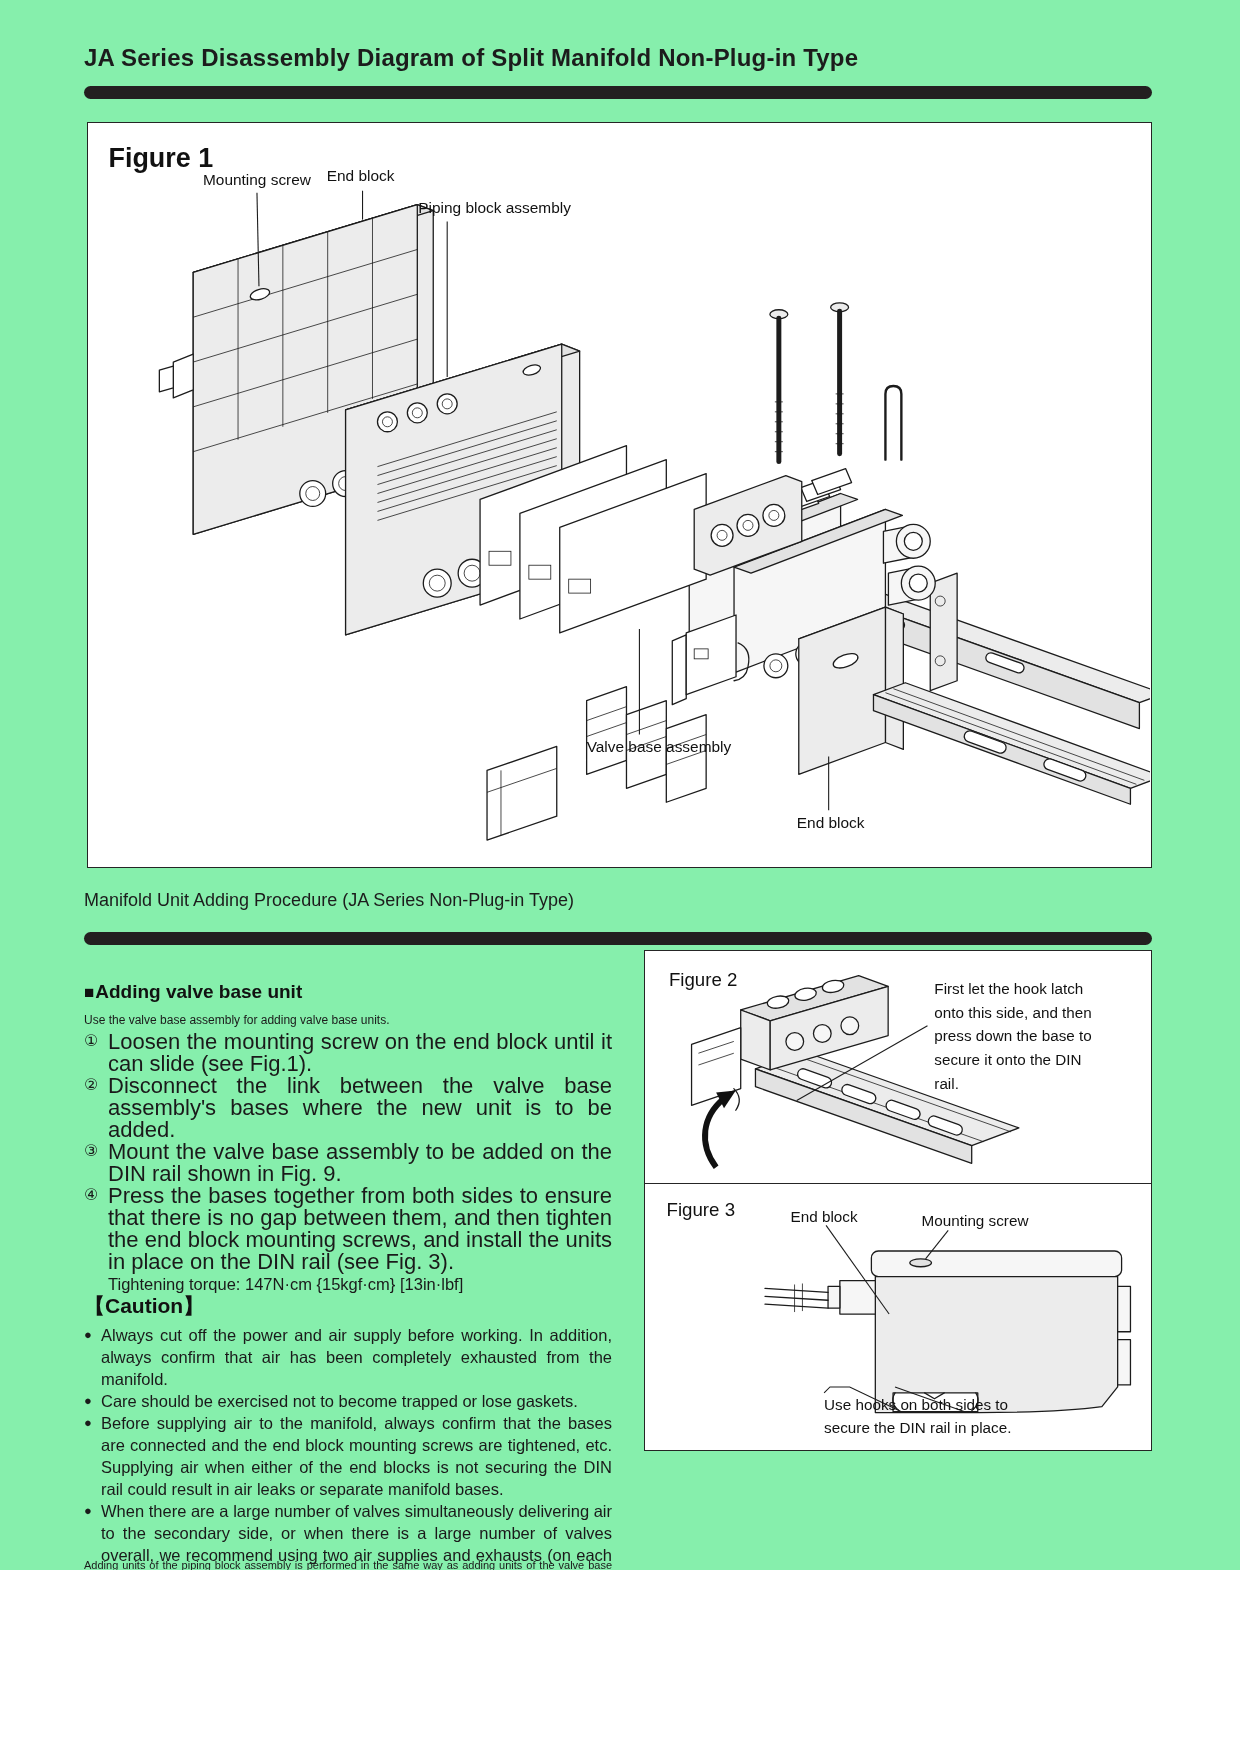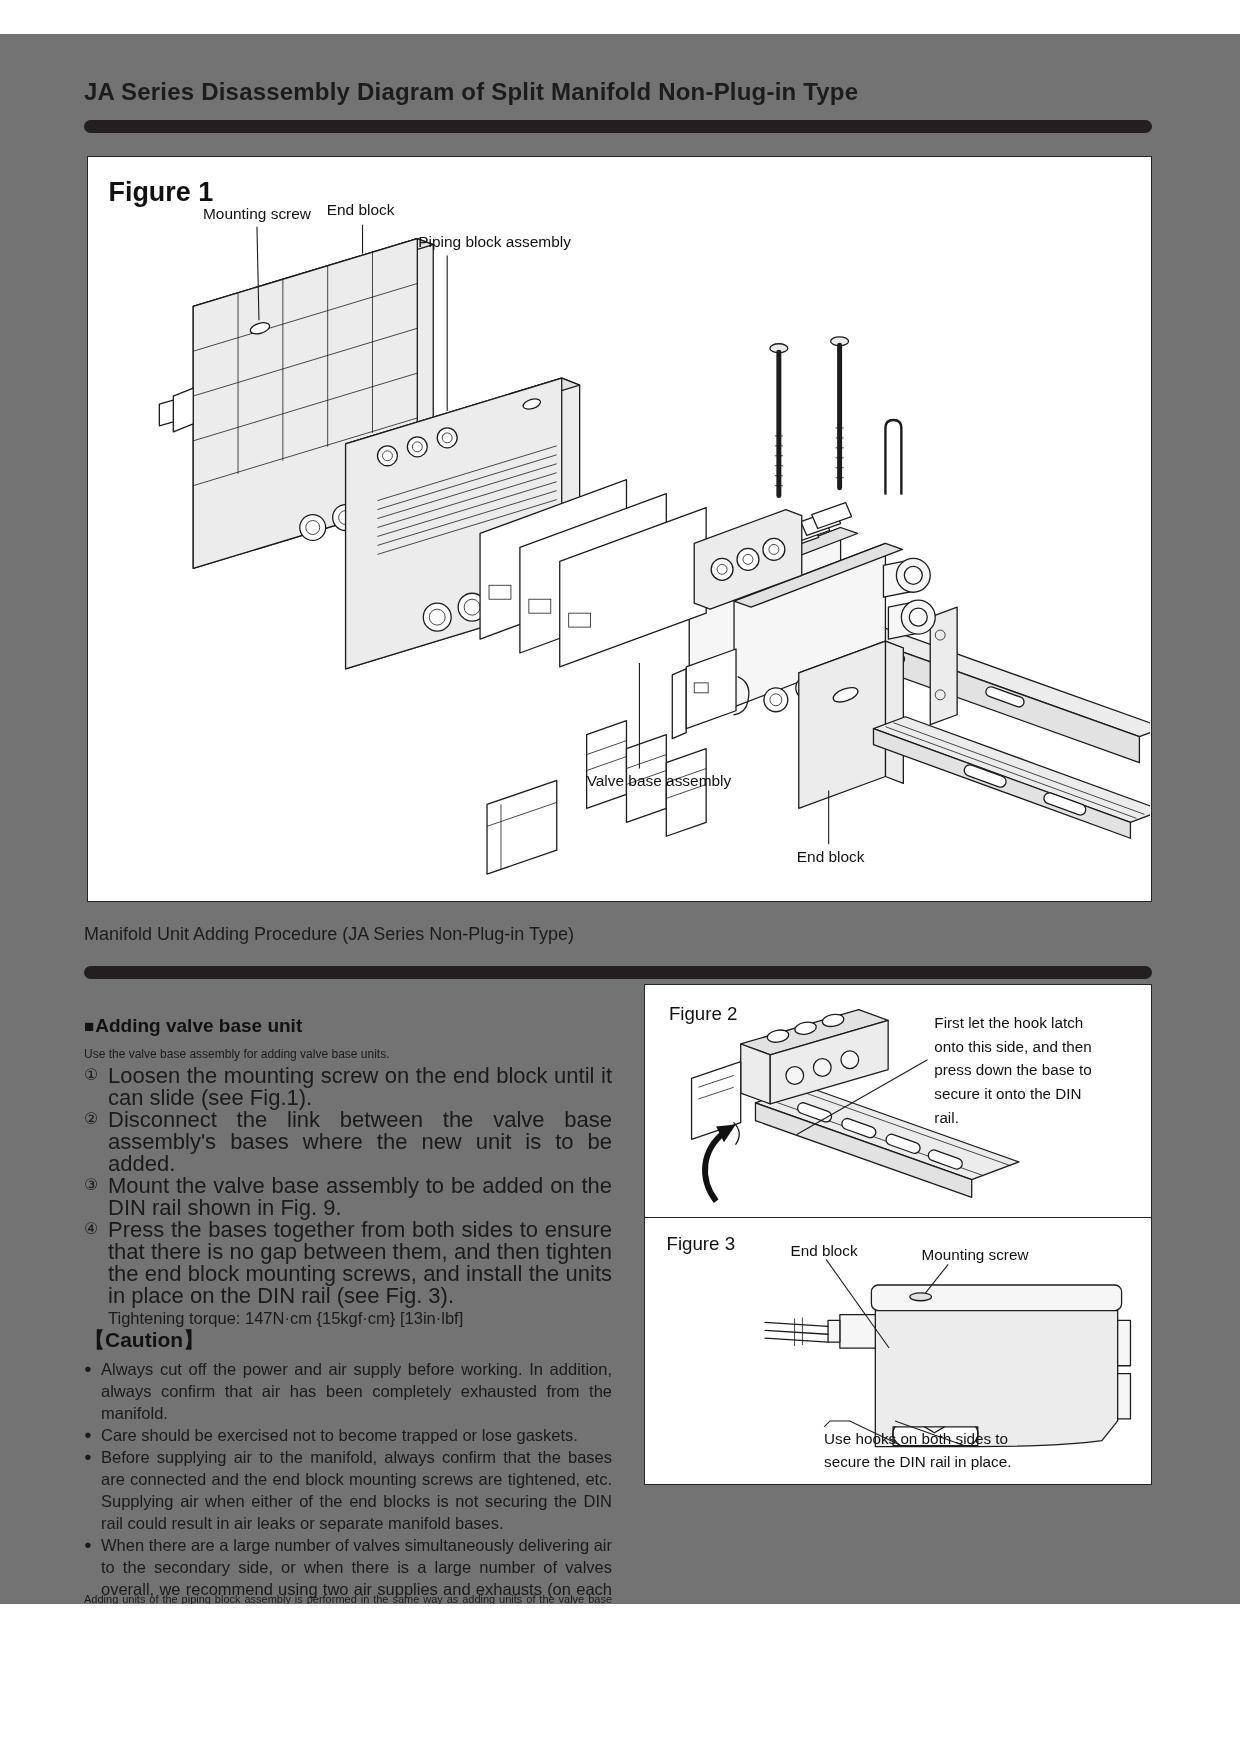--- a/index.html
+++ b/index.html
@@ -1,17 +1,17 @@
 <!DOCTYPE html>
 <html><head>
 <meta charset="utf-8">
 <style>
   html,body{margin:0;padding:0;background:#fff;}
-  .page{position:relative;width:1240px;height:1570px;background:#737373;overflow:hidden;
-        font-family:"Liberation Sans","DejaVu Sans",sans-serif;color:#1a1a1a;margin-top:34px;}
+  .page{position:relative;width:1240px;height:1570px;background:#86efac;overflow:hidden;
+        font-family:"Liberation Sans","DejaVu Sans",sans-serif;color:#1a1a1a;}
   .abs{position:absolute;}
   h1,h2,h3,p{margin:0;padding:0;}
   .main-title{left:84px;top:44px;font-size:24px;font-weight:bold;letter-spacing:.2px;color:#1c1c1c;}
   .rule{left:84px;width:1068px;height:13px;background:#231f20;border-radius:7px;}
   .rule1{top:86px;}
   .rule2{top:932px;}
   .section-title{left:84px;top:890px;font-size:18px;font-weight:normal;color:#1c1c1c;}
   .figbox{border:1.6px solid #252525;background:#fff;box-sizing:border-box;}
   .fig1{left:87px;top:122px;width:1065px;height:746px;}
   .rightcol{left:644px;top:950px;width:508px;}

